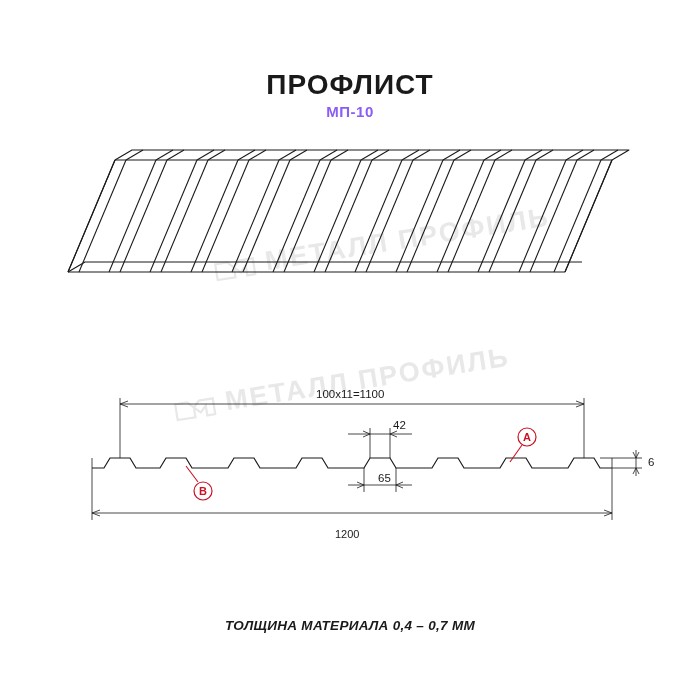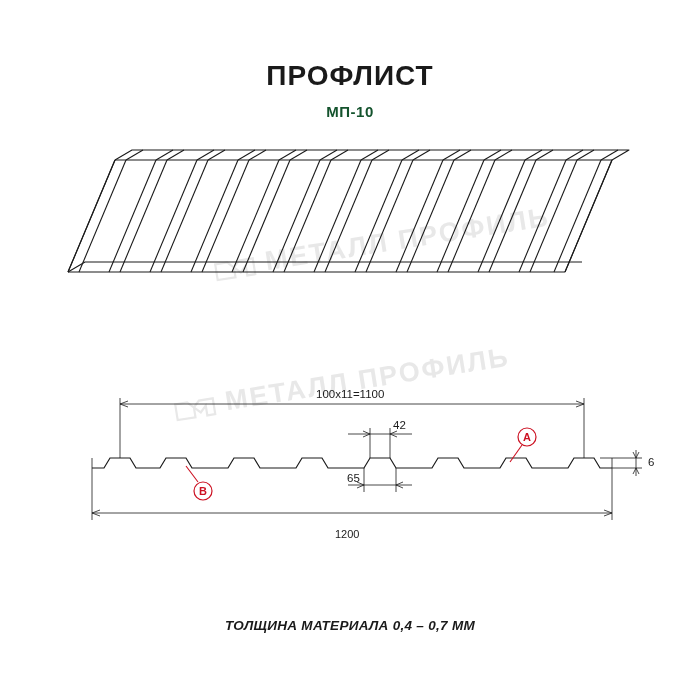--- a/index.html
+++ b/index.html
@@ -15,39 +15,39 @@
     position: relative;
     overflow: hidden;
   }
   .page {
     position: relative;
     width: 700px;
     height: 700px;
   }
   .title {
     position: absolute;
-    top: 60px;
+    top: 69px;
     left: 0;
     width: 700px;
     text-align: center;
     font-size: 28px;
     font-weight: bold;
     letter-spacing: 1px;
     color: #1a1a1a;
   }
   .subtitle {
     position: absolute;
     top: 103px;
     left: 0;
     width: 700px;
     text-align: center;
     font-size: 15px;
     font-weight: bold;
     letter-spacing: 0.5px;
-    color: #14532d;
+    color: #8b5cf6;
   }
   .footnote {
     position: absolute;
     top: 618px;
     left: 0;
     width: 700px;
     text-align: center;
     font-size: 13.5px;
     font-weight: bold;
     letter-spacing: 0.3px;
@@ -251,19 +251,19 @@
       <path d="M186 466 L198 482" stroke="#cc1122" stroke-width="1.1"></path>
       <circle cx="203" cy="491" r="9" stroke="#cc1122" stroke-width="1.2" fill="#ffffff"></circle>
     </g>
   </svg>
 
   <div class="callout-label" style="left:518px; top:428px;">A</div>
   <div class="callout-label" style="left:194px; top:482px;">B</div>
 
   <div class="dimtext" style="left:316px; top:388px;">100х11=1100</div>
   <div class="dimtext" style="left:393px; top:419px;">42</div>
-  <div class="dimtext" style="left:347px; top:472px;">65</div>
+  <div class="dimtext" style="left:378px; top:472px;">65</div>
   <div class="dimtext" style="left:648px; top:456px;">6</div>
   <div class="dimtext" style="left:335px; top:528px; font-size:11px;text-align:center;">1200</div>
 
   <div class="footnote">ТОЛЩИНА МАТЕРИАЛА 0,4 – 0,7 ММ</div>
 
 </div>
 
 </body></html>

